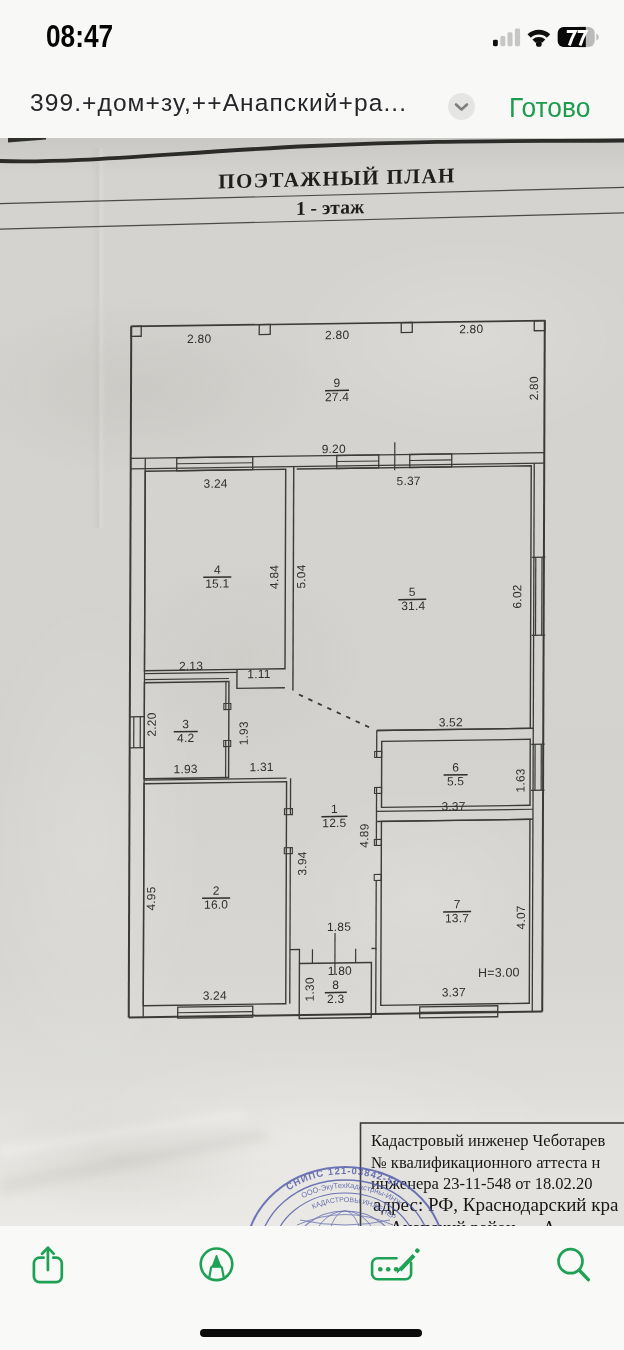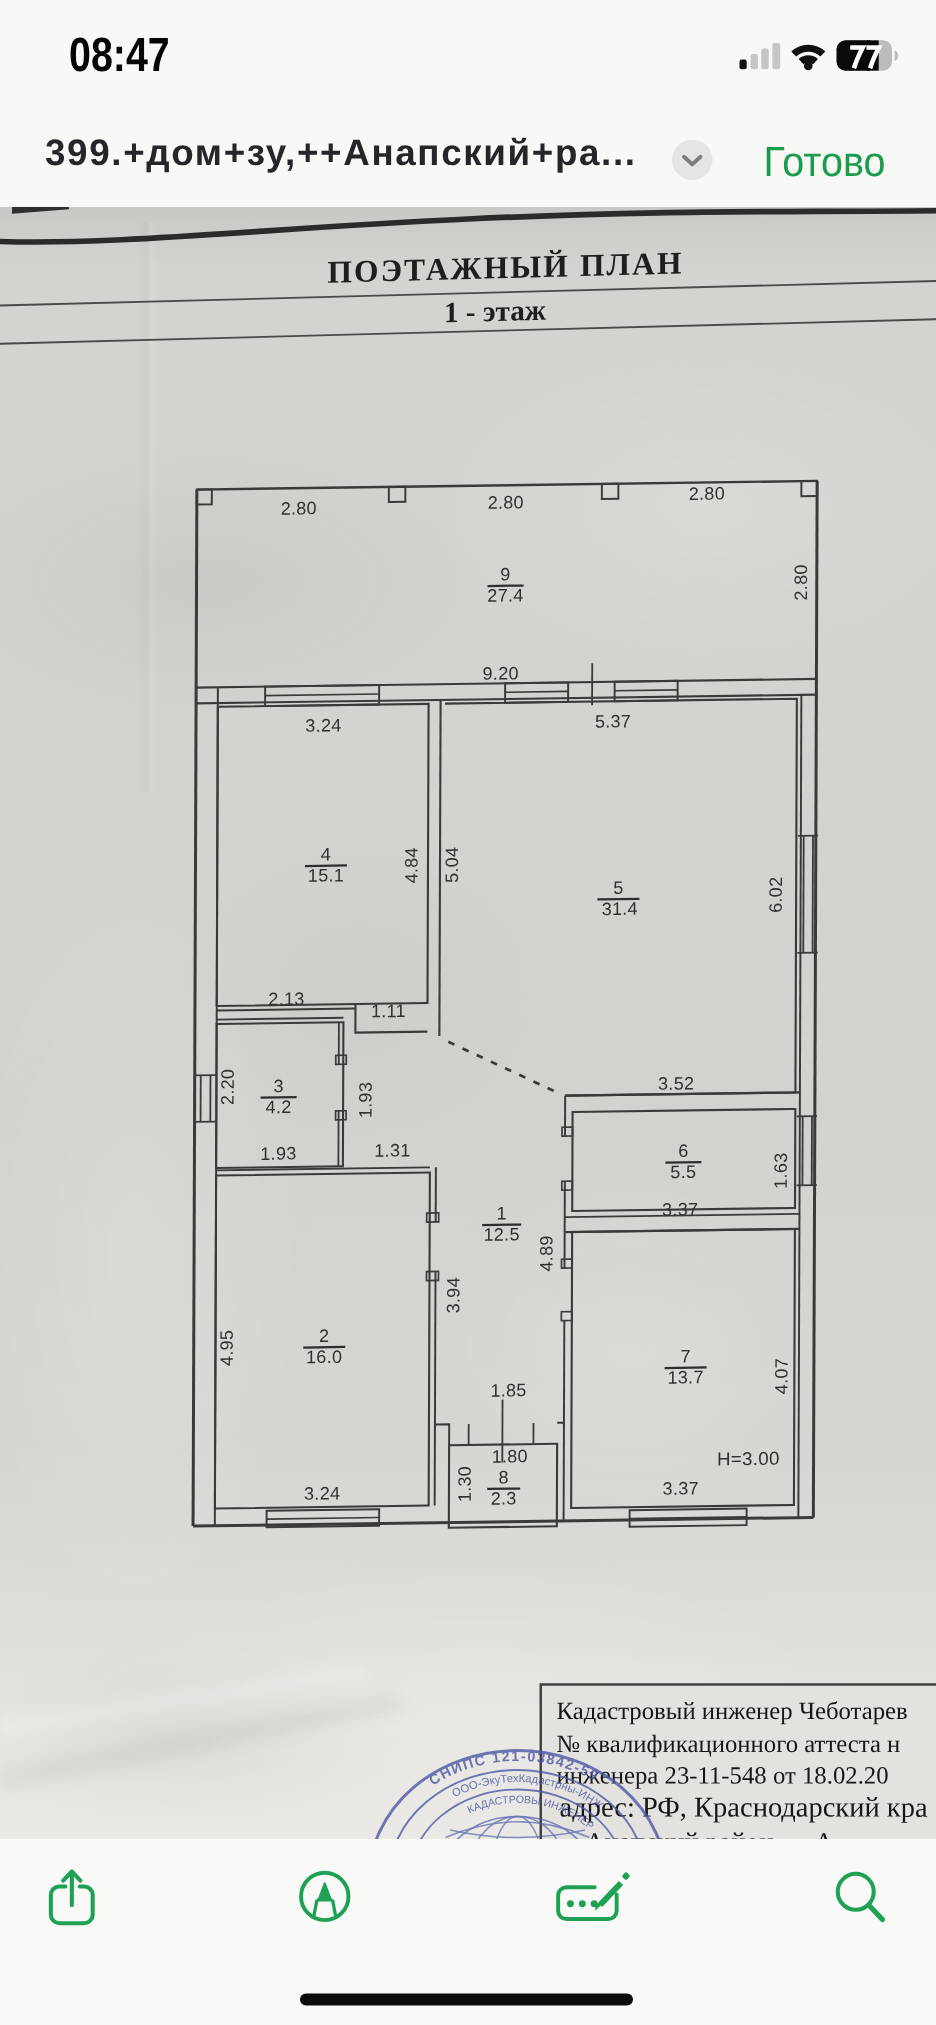--- a/index.html
+++ b/index.html
@@ -34,21 +34,21 @@
       <path d="M83.7 26.9 H 100 V 47.1 H 83.7 A 6 6 0 0 1 77.7 41.1 V 32.9 A 6 6 0 0 1 83.7 26.9 Z" fill="#0a0a0a"></path>
       <rect x="98" y="26.9" width="7.8" height="20.2" fill="#0a0a0a"></rect>
       <g stroke="#ffffff" stroke-width="3" fill="none" stroke-linecap="butt" stroke-linejoin="miter">
         <path d="M86.8 31.6 h8.4 c-2.3 4.4 -4.5 9.3 -5.9 13.9"></path>
         <path d="M97.6 31.6 h8.4 c-2.3 4.4 -4.5 9.3 -5.9 13.9"></path>
       </g>
       <path d="M116.4 33.5 v 7.2 a 3.9 3.9 0 0 0 0 -7.2 z" fill="#bbbbb9"></path>
     </g>
   </svg>
 
-  <div class="abs" style="left:30px;top:89px;font-size:24.5px;color:#26262a;letter-spacing:1.1px;font-weight:700;transform:translateZ(0);">399.+дом+зу,++Анапский+ра...</div>
+  <div class="abs" style="left:30px;top:89px;font-size:24.5px;color:#26262a;letter-spacing:1.1px;font-weight:400;transform:translateZ(0);">399.+дом+зу,++Анапский+ра...</div>
 
   <div class="abs" style="left:448px;top:93px;width:27px;height:27px;border-radius:50%;background:#e5e5e3;"></div>
   <svg class="abs" style="left:448px;top:93px;" width="27" height="27" viewBox="0 0 27 27">
     <path d="M8 11.5 L13.5 16.5 L19 11.5" fill="none" stroke="#7e7e80" stroke-width="2.6" stroke-linecap="round" stroke-linejoin="round"></path>
   </svg>
 
   <div class="abs" style="left:509px;top:92px;font-size:28px;font-weight:500;color:#1c9d4e;transform:scaleX(0.94);transform-origin:0 0;">Готово</div>
 </div>
 
 <div class="abs" style="left:0;top:138px;width:624px;height:1088px;background:linear-gradient(180deg,#c9c8c5 0px,#d4d3cf 40px,#d4d3cf 300px,#d3d2ce 620px,#d7d6d2 830px,#dfdeda 960px,#e7e6e2 1010px,#eae9e5 1088px);">

